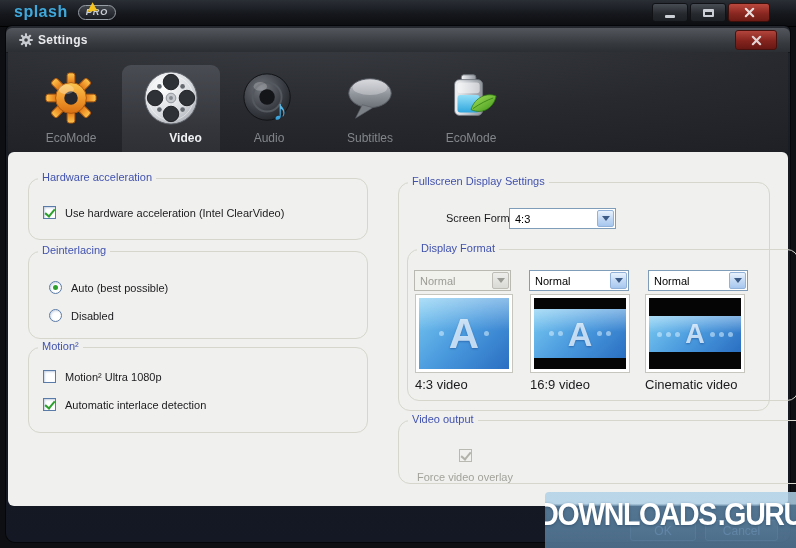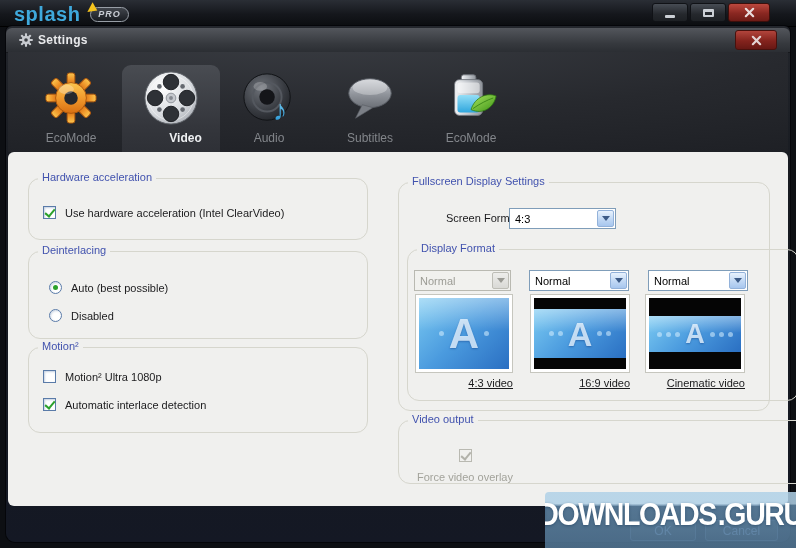--- a/index.html
+++ b/index.html
@@ -6,21 +6,21 @@
   body{
     width:796px;height:548px;position:relative;overflow:hidden;
     background:#0d0f13;
     font-family:"Liberation Sans",sans-serif;
     -webkit-font-smoothing:antialiased;
   }
   
   .titlebar{position:absolute;left:0;top:0;width:796px;height:26px;
     background:linear-gradient(#2a2e35,#15171c 55%,#0b0d10);border-bottom:1px solid #000;}
   .logo{position:absolute;left:14px;top:3px;display:flex;align-items:center;}
-  .logo-text{color:#3fa9dc;font-size:20px;font-weight:bold;letter-spacing:.5px;position:relative;}
+  .logo-text{color:#3fa9dc;font-size:16px;font-weight:bold;letter-spacing:.5px;position:relative;}
   .logo-accent{position:absolute;left:74px;top:2px;width:0;height:0;
     border-left:5px solid transparent;border-right:6px solid transparent;
     border-bottom:8px solid #f6c41d;transform:rotate(118deg);}
   .badge{margin-left:10px;background:linear-gradient(#41454c,#191c21);
     border:1px solid #989ea6;border-radius:8px;padding:1px 7px 2px 7px;
     font-size:9px;font-weight:bold;font-style:italic;color:#c9cdd4;letter-spacing:1px;}
   .winbtns{position:absolute;top:3px;right:26px;display:flex;gap:2px;}
   .wbtn{width:36px;height:19px;box-sizing:border-box;border:1px solid #101216;border-radius:3px;
     background:linear-gradient(#474c54,#25282d 60%,#1d2024);
     display:flex;align-items:center;justify-content:center;}
@@ -84,21 +84,21 @@
   .thumb-inner{width:100%;height:100%;position:relative;overflow:hidden;background:#050505;}
   .blueband{position:absolute;left:0;right:0;
     background:linear-gradient(135deg,#7bcaf2 0%,#4a9ade 50%,#2a6fc2 100%);
     display:flex;align-items:center;justify-content:center;}
   .blueband::before{content:"";position:absolute;left:0;right:0;top:0;height:46%;
     background:linear-gradient(rgba(255,255,255,.38),rgba(255,255,255,0));}
   .dotrow{display:flex;align-items:center;}
   .dot{width:5px;height:5px;border-radius:50%;background:rgba(216,240,255,.55);margin:0 2px;}
   .letter{font-weight:bold;color:rgba(228,243,255,.82);text-shadow:0 1px 2px rgba(15,60,130,.45);
     line-height:1;margin:0 3px;}
-  .thumb-label{position:absolute;top:127px;font-size:11px;color:#1b1b1d;text-align:right;text-decoration:underline;}
+  .thumb-label{position:absolute;top:127px;font-size:13px;color:#1b1b1d;text-align:left;}
   .sf-label{position:absolute;font-size:11px;color:#1b1b1d;margin-left:28px;}
   
   .fbtn{position:absolute;top:494px;height:21px;box-sizing:border-box;border:1px solid #46556d;border-radius:3px;
     background:linear-gradient(#323a48,#1e2430);color:#7d95ba;font-size:12px;
     display:flex;align-items:center;justify-content:center;}
   
   .watermark{position:absolute;left:545px;top:492px;width:251px;height:56px;z-index:50;
     border-top-left-radius:4px;overflow:hidden;
     background:linear-gradient(rgba(176,209,231,.85) 0%,rgba(176,209,231,.85) 21%,
       rgba(99,139,171,.82) 24%,rgba(86,124,156,.82) 100%);}

